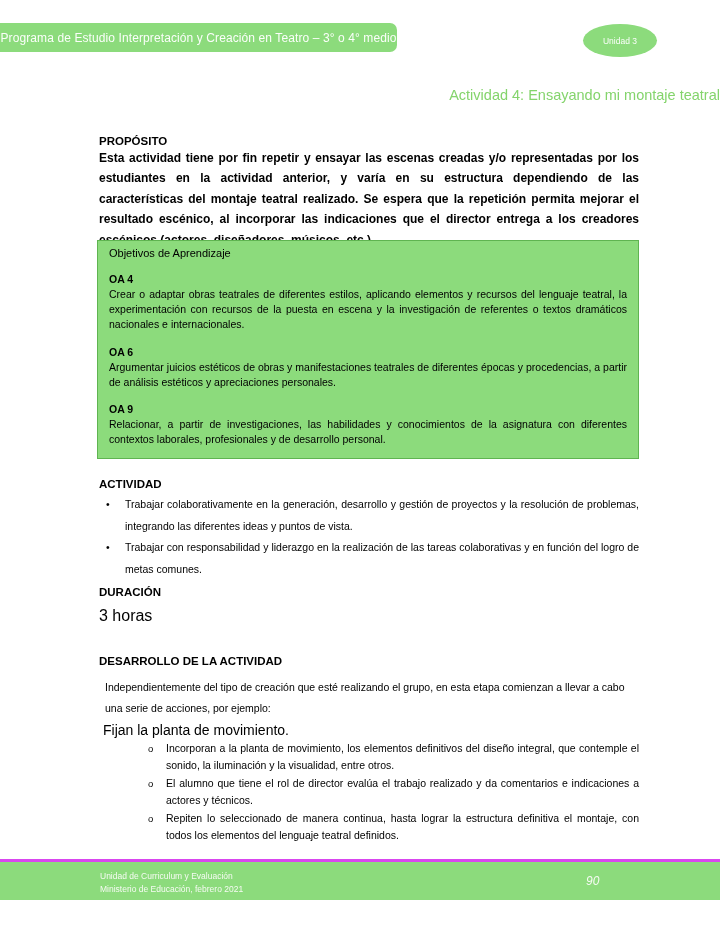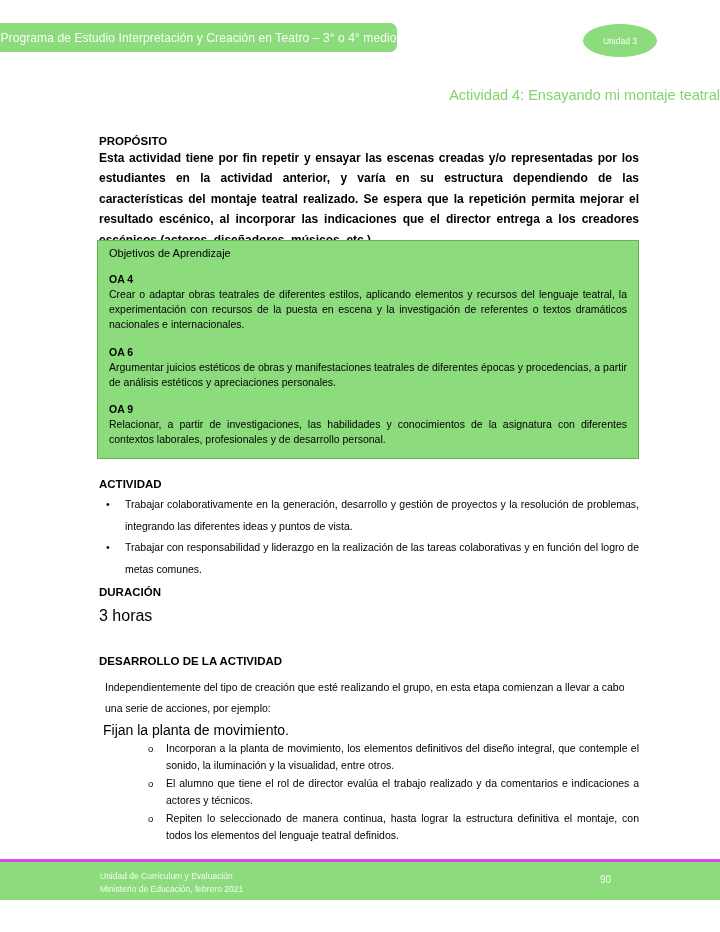--- a/index.html
+++ b/index.html
@@ -119,22 +119,22 @@
     box-sizing: border-box;
     background: #8cdb7c;
     border-top: 3px solid #d946ef;
   }
   .footer-text {
     position: absolute; left: 100px; top: 8px;
     font-size: 8.5px; line-height: 12.5px;
     color: #f6fbf3;
   }
   .footer-page {
-    position: absolute; left: 600px; top: 12px;
-    font-size: 10px; color: #f6fbf3;
+    position: absolute; left: 586px; top: 12px;
+    font-size: 12px; color: #f6fbf3; font-style: italic;
   }
 </style>
 </head>
 <body>
 
 <div class="page">
 
   <div class="header-bar">
     <span class="hdr-label">Programa de Estudio Interpretación y Creación en Teatro – 3° o 4° medio</span>
   </div>

